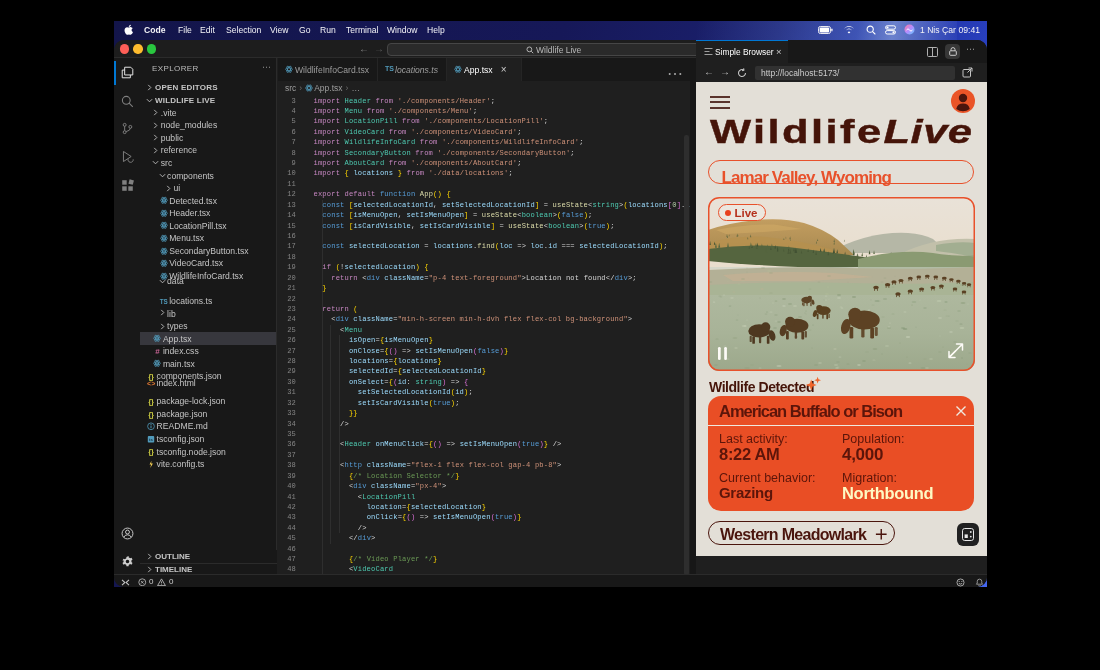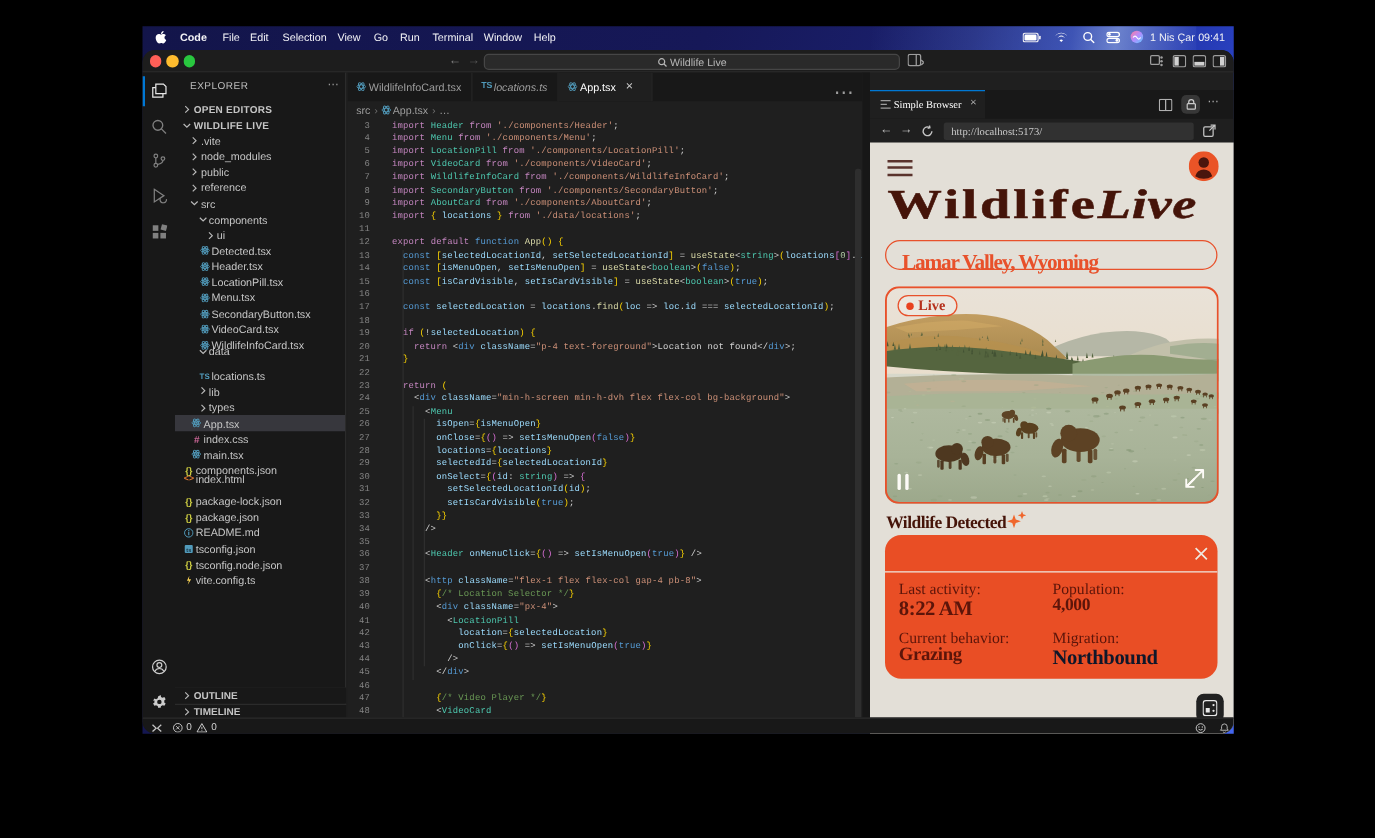--- a/index.html
+++ b/index.html
@@ -33,21 +33,21 @@
 .tab { position:absolute; top:0; height:23px; display:flex; align-items:center; font-size:8.6px; color:#9d9d9d; border-right:1px solid #252525; }
 #bcrumb { position:absolute; left:0; top:23px; width:412px; height:14px; font-size:8.5px; color:#9d9d9d; display:flex; align-items:center; }
 #code { position:absolute; left:0; top:0; width:412px; height:516px; font-family:"Liberation Mono", monospace; font-size:7.1px; letter-spacing:0.17px; }
 .cl { position:absolute; left:0; height:10.42px; white-space:pre; display:flex; align-items:center; }
 .lnum { position:absolute; left:0; width:18px; text-align:right; color:#858585; }
 .ltxt { position:absolute; left:35.5px; color:#d4d4d4; }
 .cl i { font-style:normal; }
 i.k { color:#c586c0 } i.b { color:#569cd6 } i.t { color:#4ec9b0 } i.y { color:#dcdcaa }
 i.v { color:#9cdcfe } i.s { color:#ce9178 } i.n { color:#b5cea8 } i.w { color:#d4d4d4 } i.cm { color:#6a9955 }
 
-#bpanel { position:absolute; left:582px; top:32px; width:291px; height:516px; background:#181818;font-family:Liberation Serif, serif; }
+#bpanel { position:absolute; left:582px; top:0; width:291px; height:516px; background:#181818; }
 #btoolbar { position:absolute; left:0; top:23px; width:291px; height:19px; background:#1f1f1f; }
 #bpage { position:absolute; left:0; top:42px; width:291px; height:474px; background:#e3dfd7; overflow:hidden; }
 
 #statusbar { position:absolute; left:0; top:534px; width:873px; height:13px; background:#181818; border-top:1px solid #2b2b2b;
   color:#cccccc; font-size:8px; }
 #wordmark { position:absolute; left:14px; top:34.3px; width:290px; font-weight:bold; font-size:43.5px; line-height:1; letter-spacing:2.4px;
   color:#451409; -webkit-text-stroke:0.55px #451409; transform:scaleY(0.76); transform-origin:0 0; white-space:nowrap; }
 #locpill { position:absolute; left:12px; top:78.4px; width:266.4px; height:23.8px; border:1.5px solid #e8512b; border-radius:12.5px; }
 #locpill span { position:absolute; left:12.5px; top:7.3px; font-size:17px; line-height:1; font-weight:bold; color:#e8512b; letter-spacing:-0.9px; white-space:nowrap; }
 #vcard { position:absolute; left:12px; top:115px; width:267px; height:174px; }
@@ -1053,32 +1053,39 @@
           </div>
         </div>
         <div id="wdhead">Wildlife Detected</div>
         <svg style="position:absolute;left:109px;top:294px" width="17" height="17" viewBox="0 0 17 17">
             <g fill="#f0662c">
               <path d="M6.2 3.5 L7.6 7.6 L11.7 9 L7.6 10.4 L6.2 14.5 L4.8 10.4 L0.7 9 L4.8 7.6 Z"></path>
               <path d="M12.6 0.8 L13.5 3.3 L16 4.2 L13.5 5.1 L12.6 7.6 L11.7 5.1 L9.2 4.2 L11.7 3.3 Z"></path>
             </g>
           </svg>
         <div id="ocard">
+          <span style="position:absolute;left:11px;top:6.5px;font-size:16.5px;line-height:1;font-weight:bold;color:#5c150a;letter-spacing:-1.0px">American Buffalo or Bison</span>
           <svg style="position:absolute;left:247px;top:9px" width="12" height="12" viewBox="0 0 12 12">
               <path d="M1.5 1.5 L10.5 10.5 M10.5 1.5 L1.5 10.5" stroke="#efe8df" stroke-width="1.4"></path>
             </svg>
           <div style="position:absolute;left:0;top:28.5px;width:266px;height:1.4px;background:#efe8df"></div>
           <div style="position:absolute;left:11px;top:36px;font-size:12.5px;color:#5c150a">Last activity:</div>
           <div style="position:absolute;left:11px;top:49px;font-size:16.5px;font-weight:bold;color:#5c150a;letter-spacing:-0.3px">8:22 AM</div>
           <div style="position:absolute;left:134px;top:36px;font-size:12.5px;color:#5c150a">Population:</div>
-          <div style="position:absolute;left:134px;top:49px;font-size:14px;font-weight:bold;color:#5c150a;letter-spacing:-0.3px">4,000</div>
+          <div style="position:absolute;left:134px;top:49px;font-size:17px;font-weight:bold;color:#5c150a;letter-spacing:-0.3px">4,000</div>
           <div style="position:absolute;left:11px;top:75px;font-size:12.5px;color:#5c150a">Current behavior:</div>
           <div style="position:absolute;left:11px;top:88px;font-size:15px;font-weight:bold;color:#5c150a;letter-spacing:-0.3px">Grazing</div>
           <div style="position:absolute;left:134px;top:75px;font-size:12.5px;color:#5c150a">Migration:</div>
-          <div style="position:absolute;left:134px;top:88px;font-size:16.5px;font-weight:bold;color:#0f172a;letter-spacing:-0.3px">Northbound</div>
+          <div style="position:absolute;left:134px;top:88px;font-size:16.5px;font-weight:bold;color:#fef9c3;letter-spacing:-0.3px">Northbound</div>
+        </div>
+        <div id="mpill">
+          <span style="position:absolute;left:11px;top:5px;font-size:16px;line-height:1;font-weight:bold;color:#4a150d;letter-spacing:-0.7px">Western Meadowlark</span>
+          <svg style="position:absolute;left:166px;top:6.5px" width="12.5" height="12.5" viewBox="0 0 14 14">
+              <path d="M7 1 V13 M1 7 H13" stroke="#4a150d" stroke-width="1.6"></path>
+            </svg>
         </div>
         <div id="dkbtn">
           <svg style="position:absolute;left:5.5px;top:5px" width="12" height="13" viewBox="0 0 12 13">
               <g fill="none" stroke="#e8e8e8" stroke-width="1">
                 <rect x="0.5" y="0.5" width="11" height="12" rx="2.2"></rect>
                 <rect x="2.6" y="6.4" width="3.2" height="3.6" fill="#e8e8e8" stroke="none"></rect>
                 <circle cx="8.8" cy="4" r="0.9" fill="#e8e8e8" stroke="none"></circle>
                 <circle cx="8.8" cy="8.6" r="0.9" fill="#e8e8e8" stroke="none"></circle>
               </g>
             </svg>

